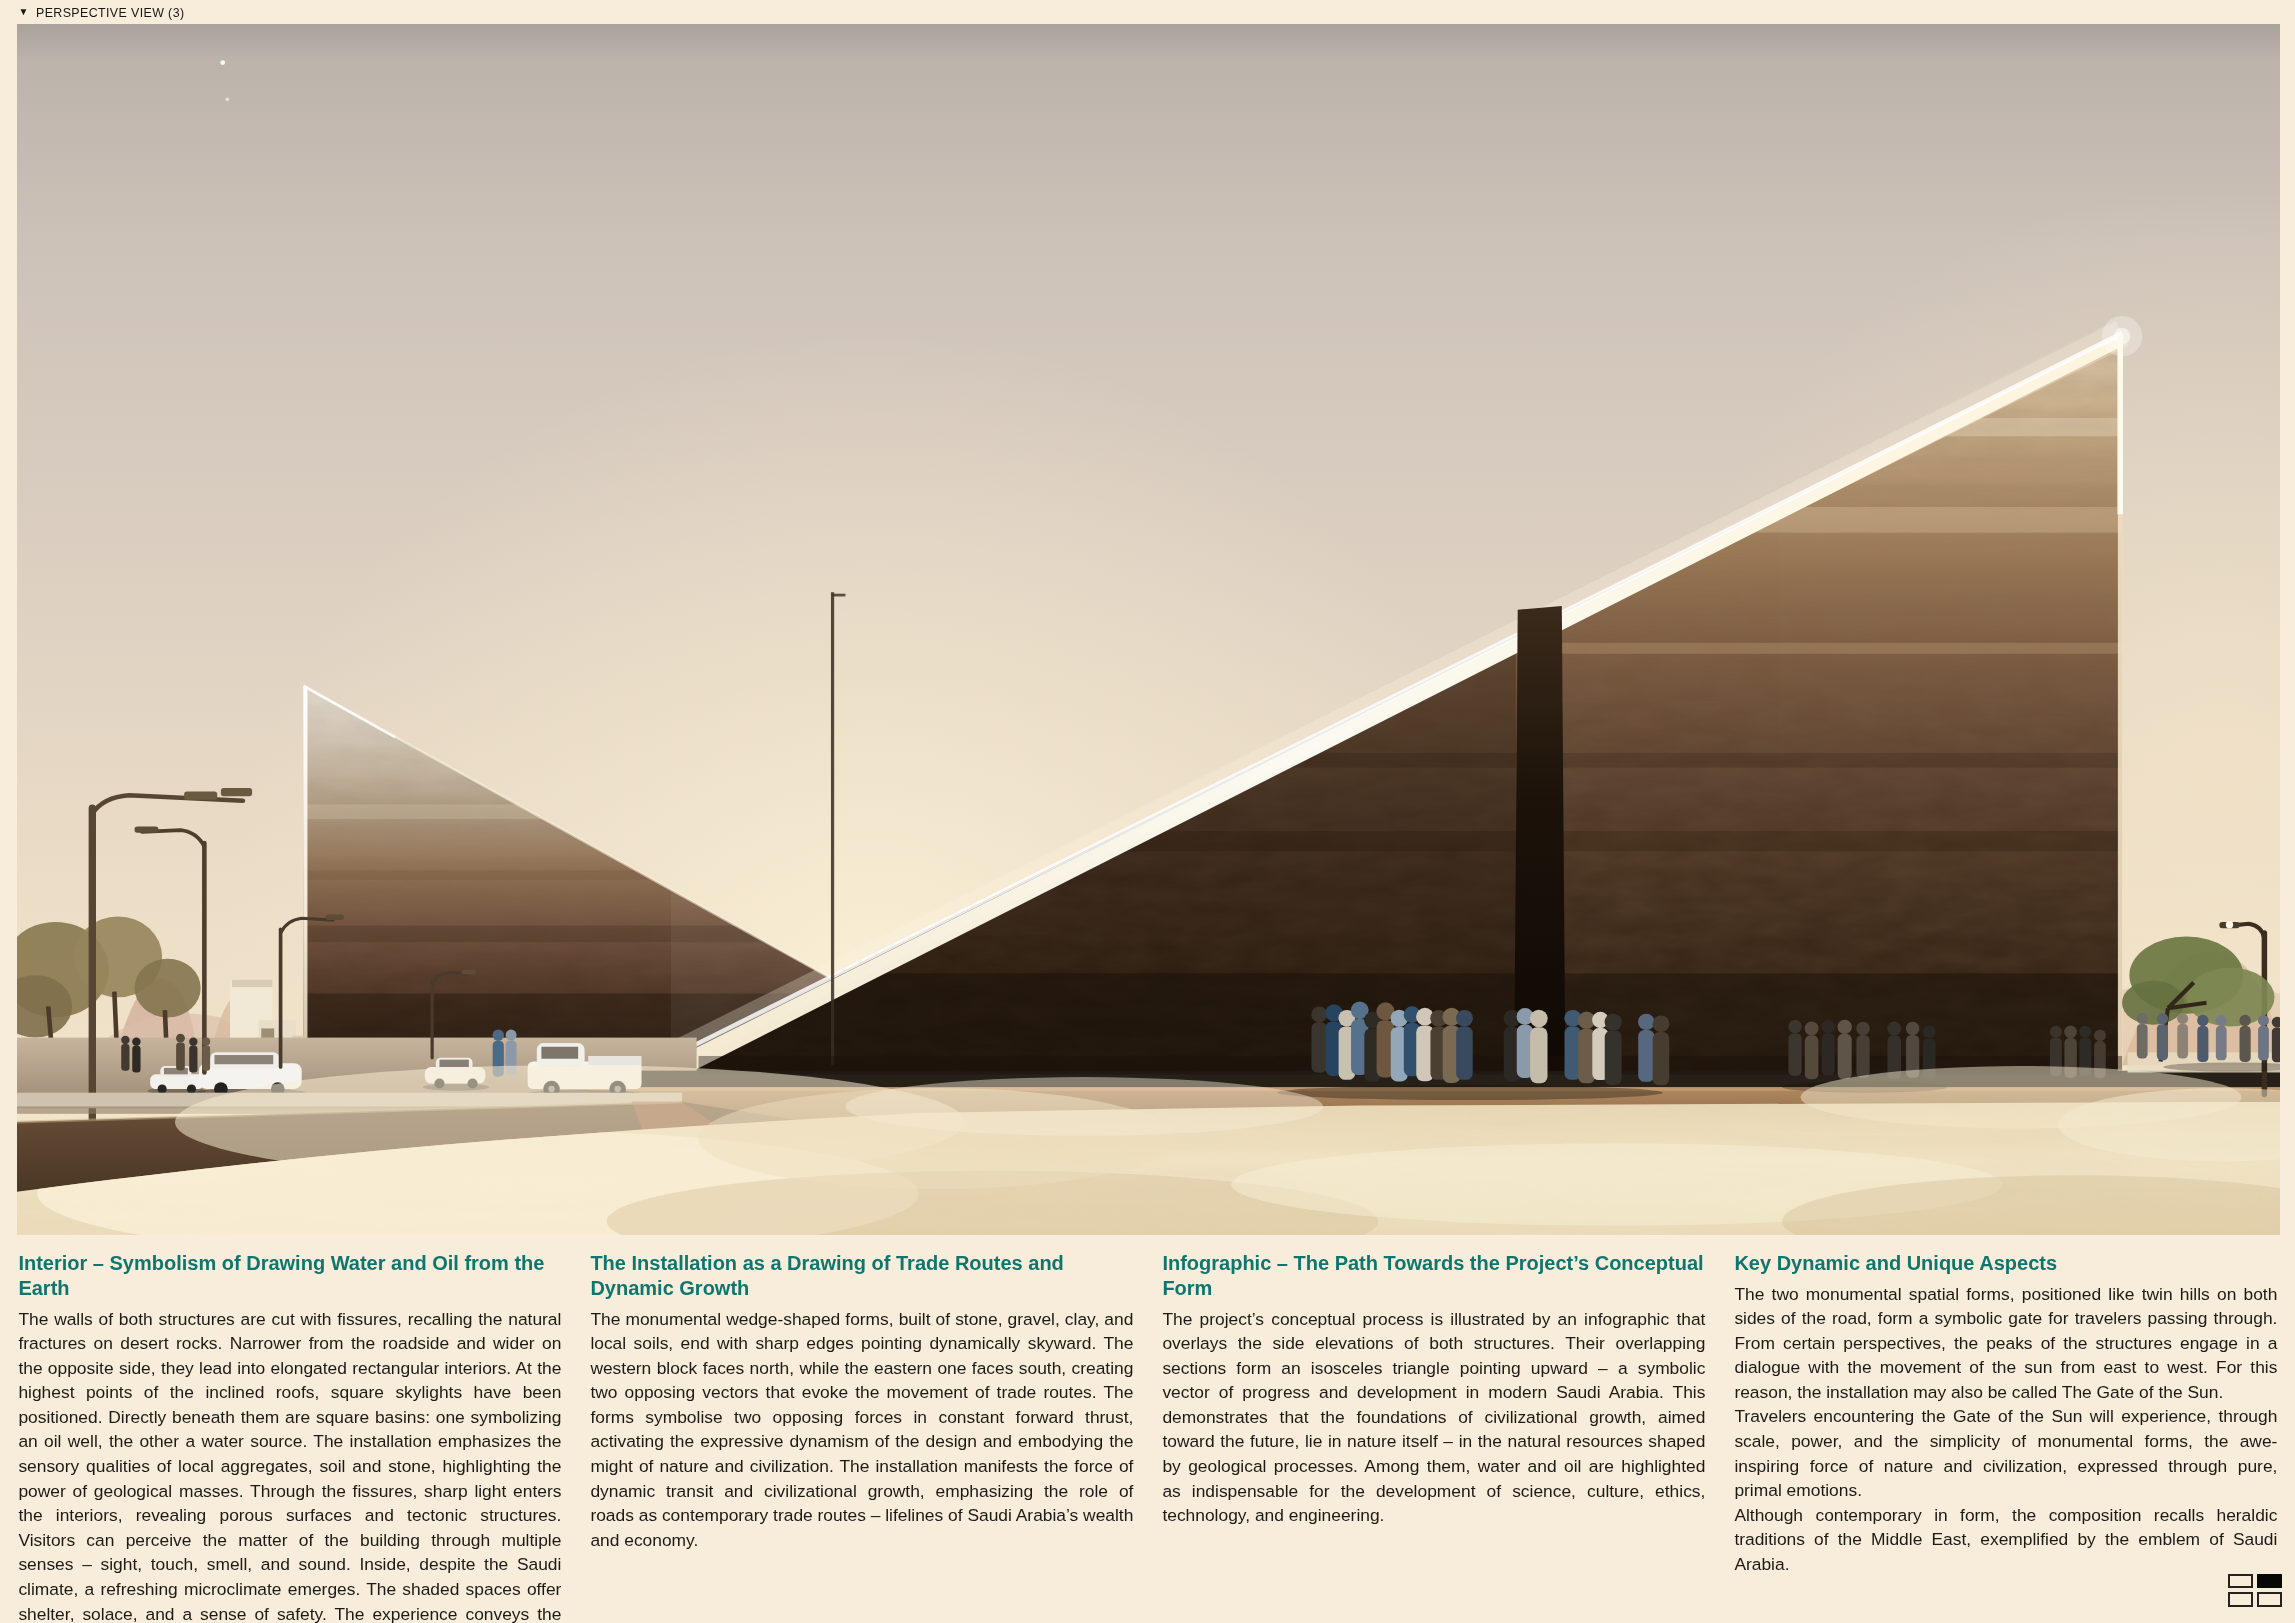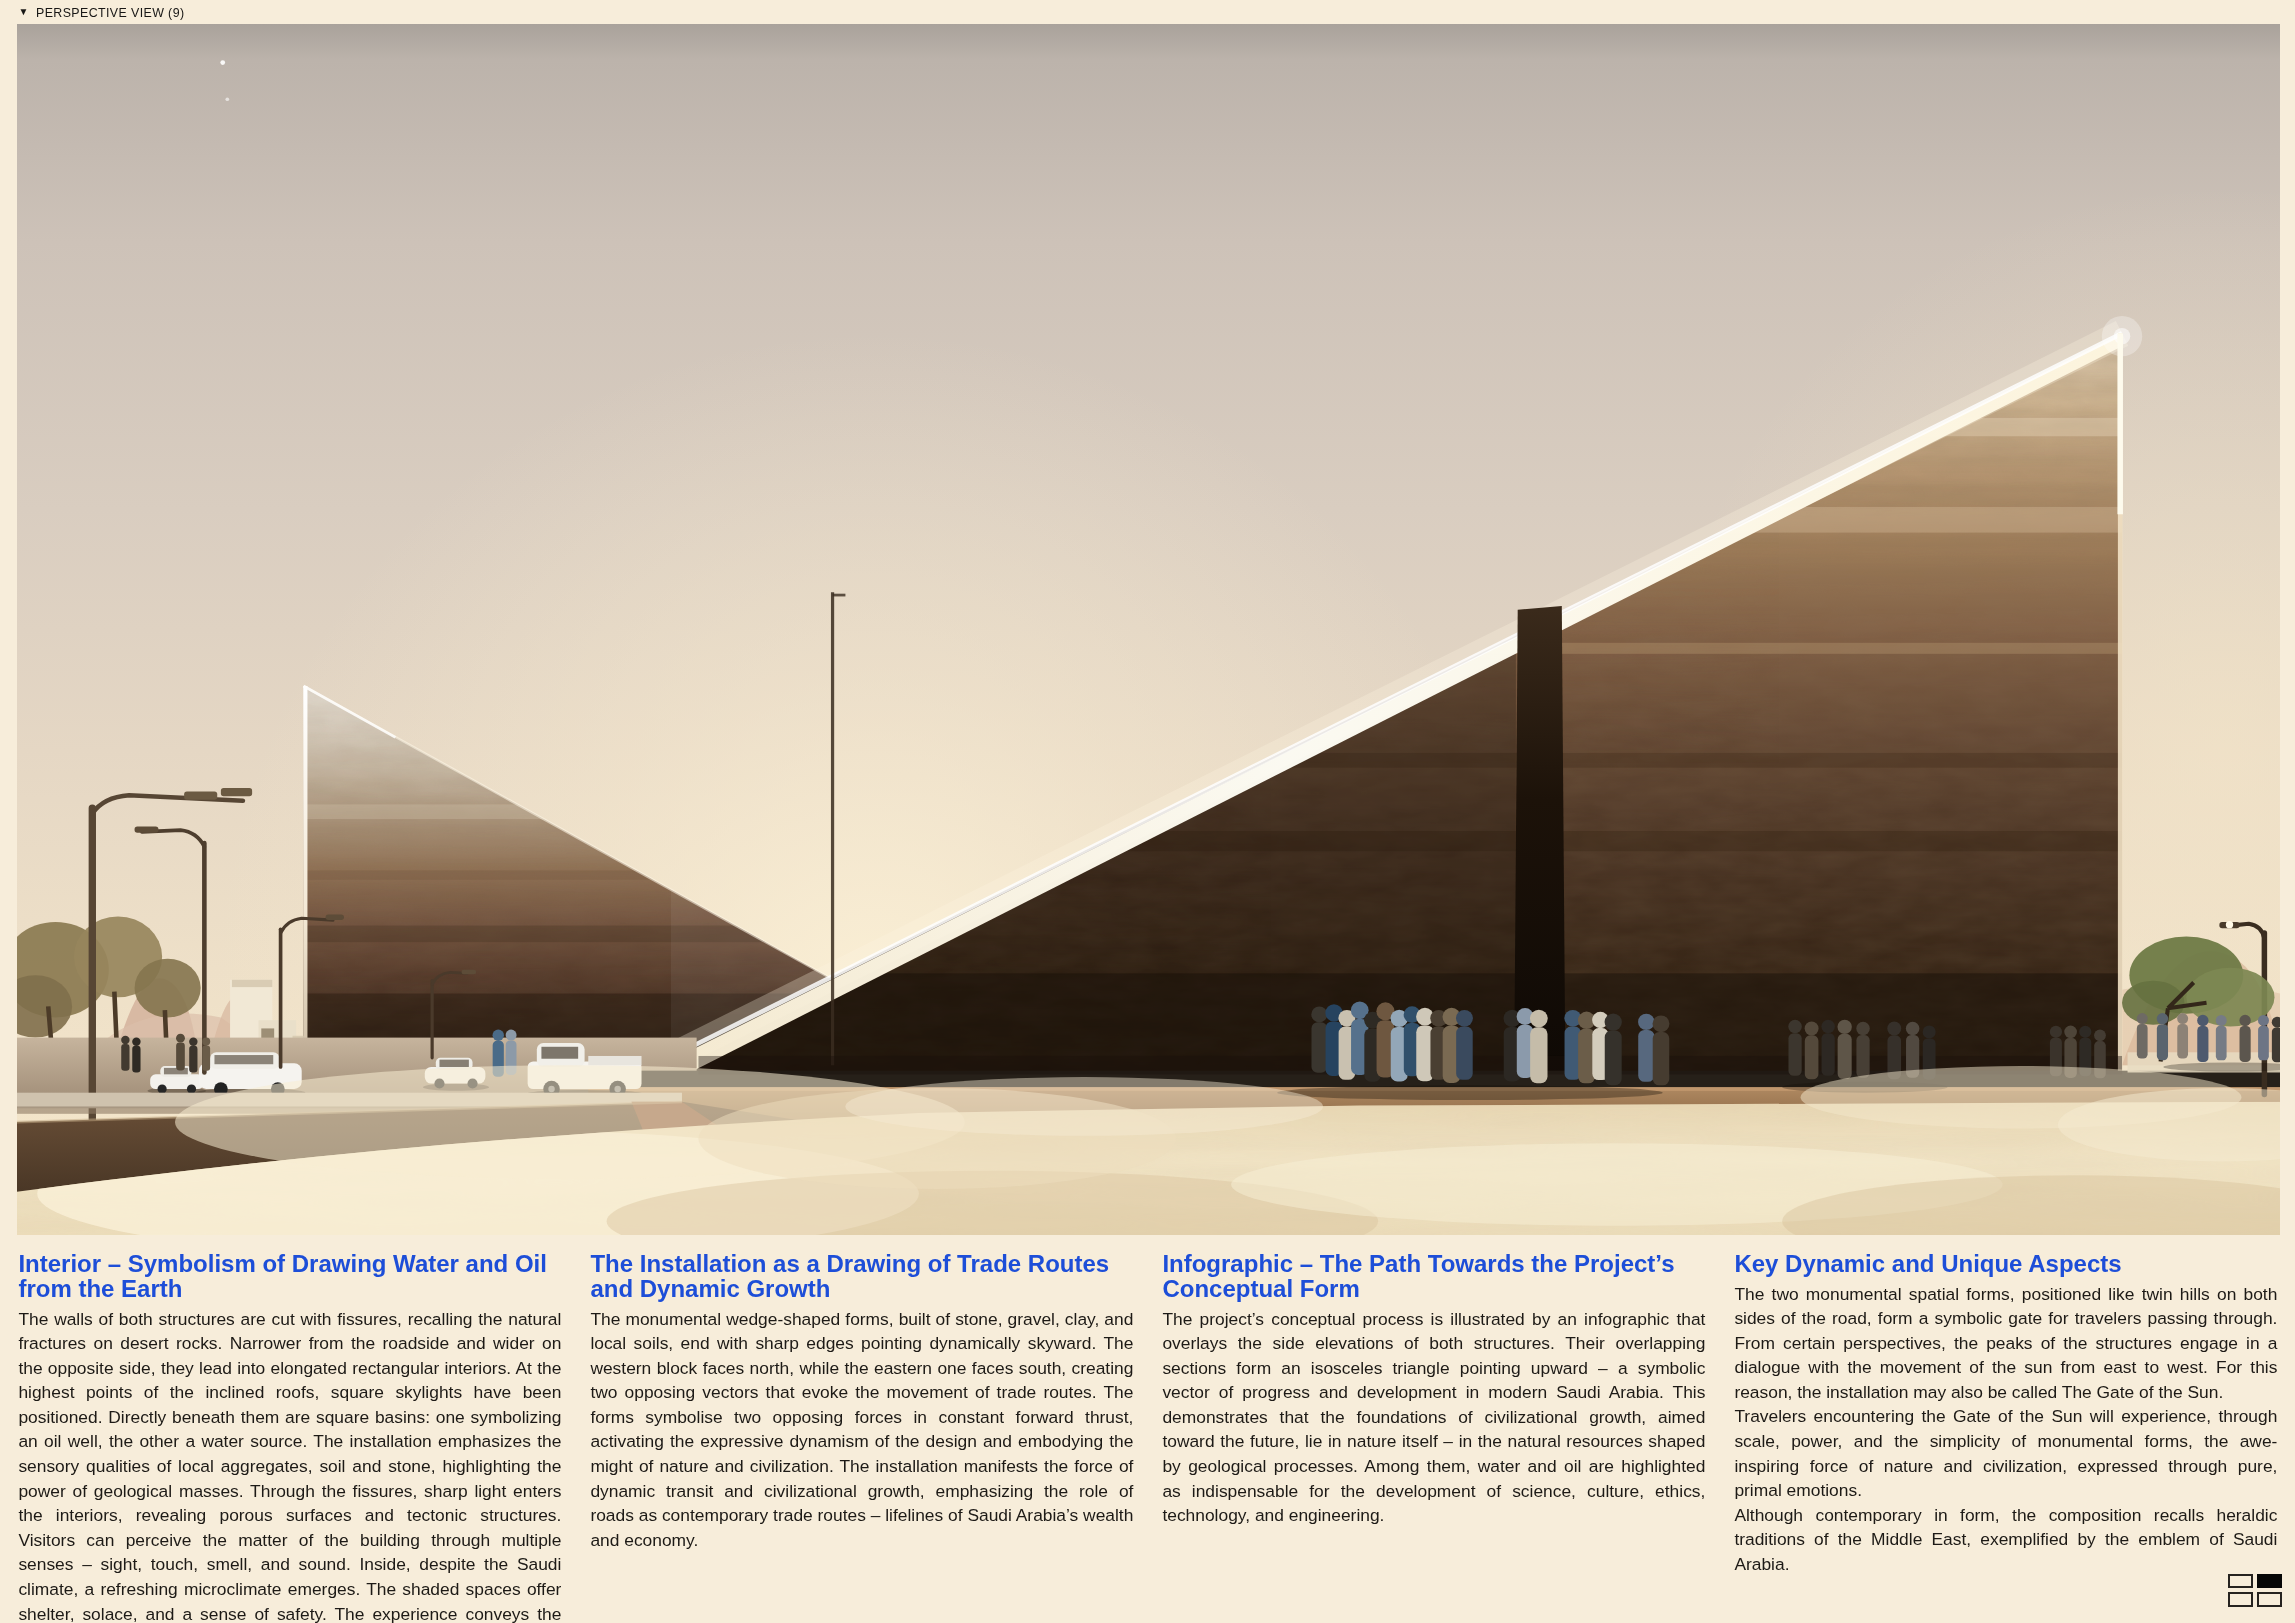--- a/index.html
+++ b/index.html
@@ -11,37 +11,37 @@
     position:absolute;left:18.4px;top:5.5px;display:flex;align-items:center;gap:7.3px;
     font-size:12.4px;letter-spacing:0.4px;color:#181715;
   }
   .plate-header .tri{font-size:10px;transform:translateY(-0.9px);}
   .fig{position:absolute;left:16.5px;top:24px;width:2263px;height:1211px;}
   .fig svg{display:block;width:100%;height:100%;}
   .cols{
     position:absolute;left:18.4px;top:1251px;width:2259px;
     display:grid;grid-template-columns:repeat(4,1fr);column-gap:29px;
   }
-  .col h3{font-size:24px;line-height:25px;margin:0 0 5.5px 0;font-weight:bold;color:#1d4ed8;}
+  .col h3{font-size:20px;line-height:25px;margin:0 0 5.5px 0;font-weight:bold;color:#0f766e;}
   .col p{font-size:17.4px;line-height:24.6px;margin:0;text-align:justify;color:#1d1a16;}
   .page-grid{
     position:absolute;right:13.8px;bottom:17.4px;
     display:grid;grid-template-columns:repeat(2,25px);grid-auto-rows:14.7px;gap:3.7px 4.6px;
   }
   .page-grid .cell{border:2.3px solid #26231f;background:transparent;box-sizing:border-box;}
   .page-grid .cell.filled{background:#070707;border-color:#070707;}
 </style>
 </head>
 <body>
 
 <div class="board">
 
   <div class="plate-header">
     <span class="tri">▼</span>
-    <span>PERSPECTIVE VIEW (9)</span>
+    <span>PERSPECTIVE VIEW (3)</span>
   </div>
 
   <div class="fig">
   <svg viewBox="18 26 2464 1319" preserveAspectRatio="none" role="img">
     <defs>
       <clipPath id="frame">
             <rect x="18" y="26" width="2464" height="1319"></rect>
           </clipPath>
       <linearGradient id="skyG" x1="0" y1="26" x2="0" y2="1345" gradientUnits="userSpaceOnUse">
         <stop offset="0" stop-color="#a9a29b"></stop>

